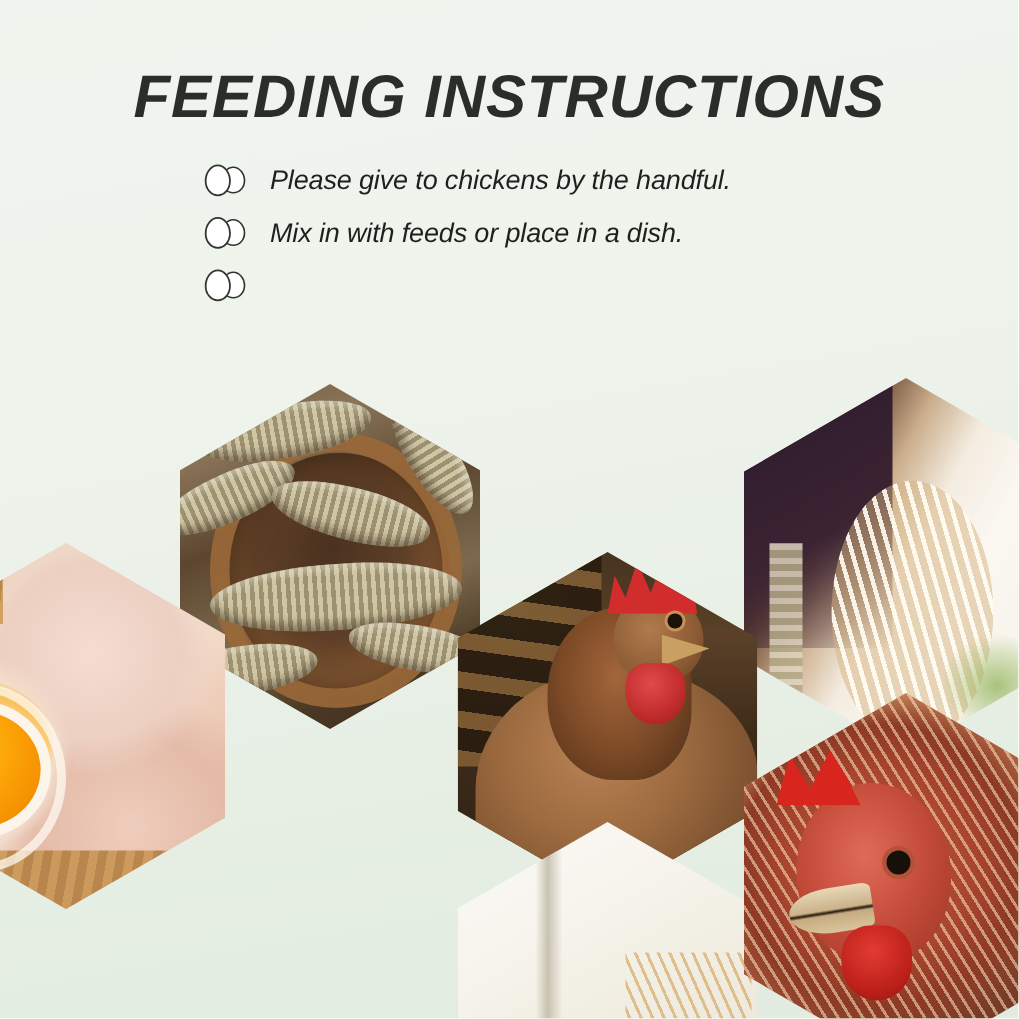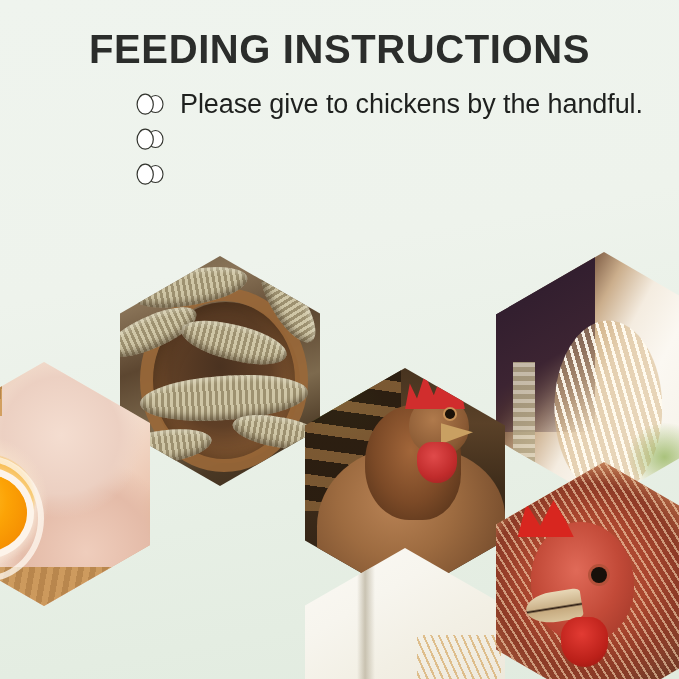--- a/index.html
+++ b/index.html
@@ -14,24 +14,25 @@
     height: 679px;
     overflow: hidden;
     font-family: "Liberation Sans", sans-serif;
     background: linear-gradient(170deg, #eff4ee 0%, #eef3ec 38%, #e7efe5 70%, #e1ebdf 100%);
   }
 
   
   #header {
     position: absolute;
     left: 0;
-    top: 0;
+    top: 16px;
     width: 679px;
     height: 240px;
     z-index: 40;
+    font-style: italic;
   }
   #title {
     position: absolute;
     left: 0;
     top: 26px;
     width: 679px;
     text-align: center;
     font-size: 40px;
     line-height: 46px;
     letter-spacing: 0.6px;
@@ -53,21 +54,21 @@
     align-items: center;
   }
   .egg-icon {
     width: 40px;
     height: 30px;
     flex: 0 0 40px;
     display: block;
   }
   .bullet-text {
     margin-left: 9px;
-    font-size: 27px;
+    font-size: 18px;
     line-height: 26px;
     color: #1e201e;
     letter-spacing: -0.1px;
     white-space: nowrap;
   }
 
   
   #mosaic {
     position: absolute;
     left: 0;
@@ -428,20 +429,21 @@
         </svg>
         <span class="bullet-text">Please give to chickens by the handful.</span>
       </div>
 
 
       <div class="bullet-row">
         <svg class="egg-icon" viewBox="0 0 40 30">
           <path d="M24.5 6.5 C28.6 6.5 32 10.6 32 15.3 C32 19.9 28.6 23.5 24.5 23.5 C20.4 23.5 17 19.9 17 15.3 C17 10.6 20.4 6.5 24.5 6.5 Z" fill="#ffffff" stroke="#33352f" stroke-width="1.1"></path>
           <path d="M14.2 5.2 C18.6 5.2 22.3 10.0 22.3 15.6 C22.3 21.0 18.6 25.2 14.2 25.2 C9.8 25.2 6.1 21.0 6.1 15.6 C6.1 10.0 9.8 5.2 14.2 5.2 Z" fill="#ffffff" stroke="#33352f" stroke-width="1.2"></path>
         </svg>
+        <span class="bullet-text">Mix in with feeds or place in a dish.</span>
       </div>
 
       <div class="bullet-row">
         <svg class="egg-icon" viewBox="0 0 40 30">
           <path d="M24.5 6.5 C28.6 6.5 32 10.6 32 15.3 C32 19.9 28.6 23.5 24.5 23.5 C20.4 23.5 17 19.9 17 15.3 C17 10.6 20.4 6.5 24.5 6.5 Z" fill="#ffffff" stroke="#33352f" stroke-width="1.1"></path>
           <path d="M14.2 5.2 C18.6 5.2 22.3 10.0 22.3 15.6 C22.3 21.0 18.6 25.2 14.2 25.2 C9.8 25.2 6.1 21.0 6.1 15.6 C6.1 10.0 9.8 5.2 14.2 5.2 Z" fill="#ffffff" stroke="#33352f" stroke-width="1.2"></path>
         </svg>
       </div>
 
     </div>

